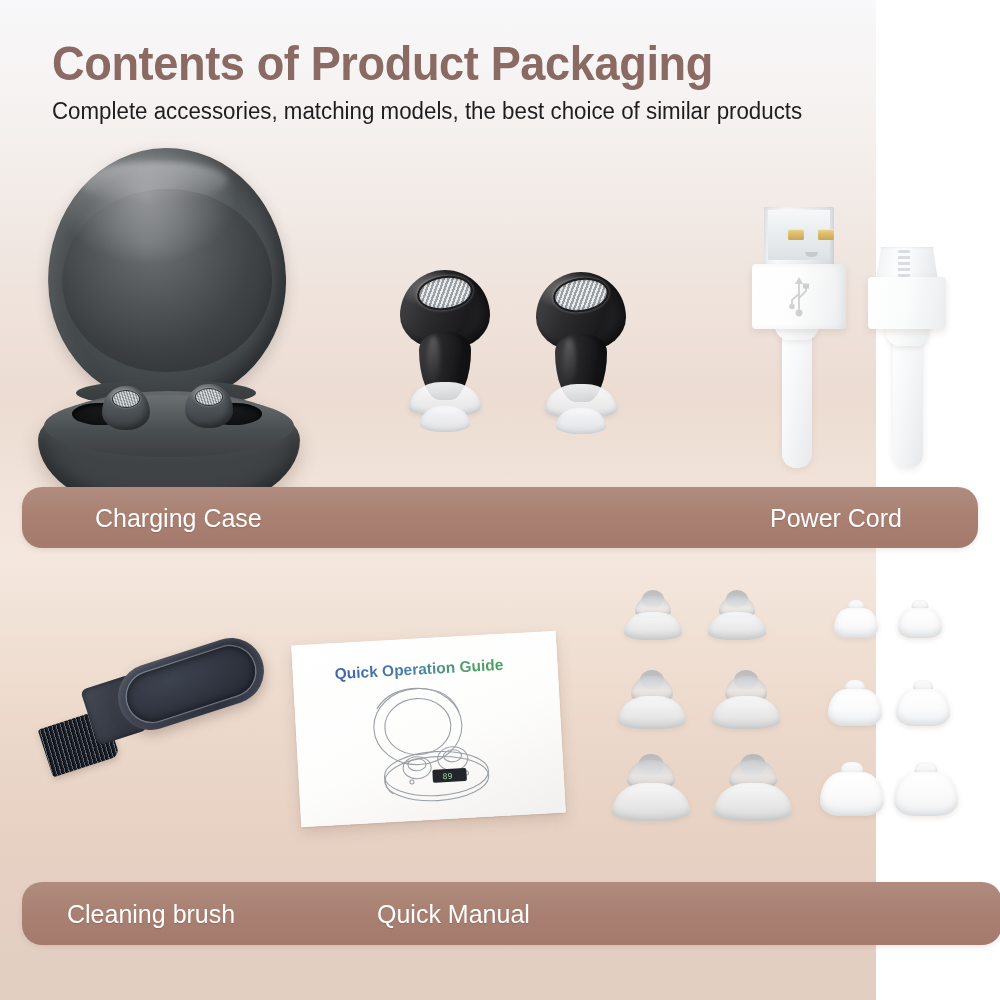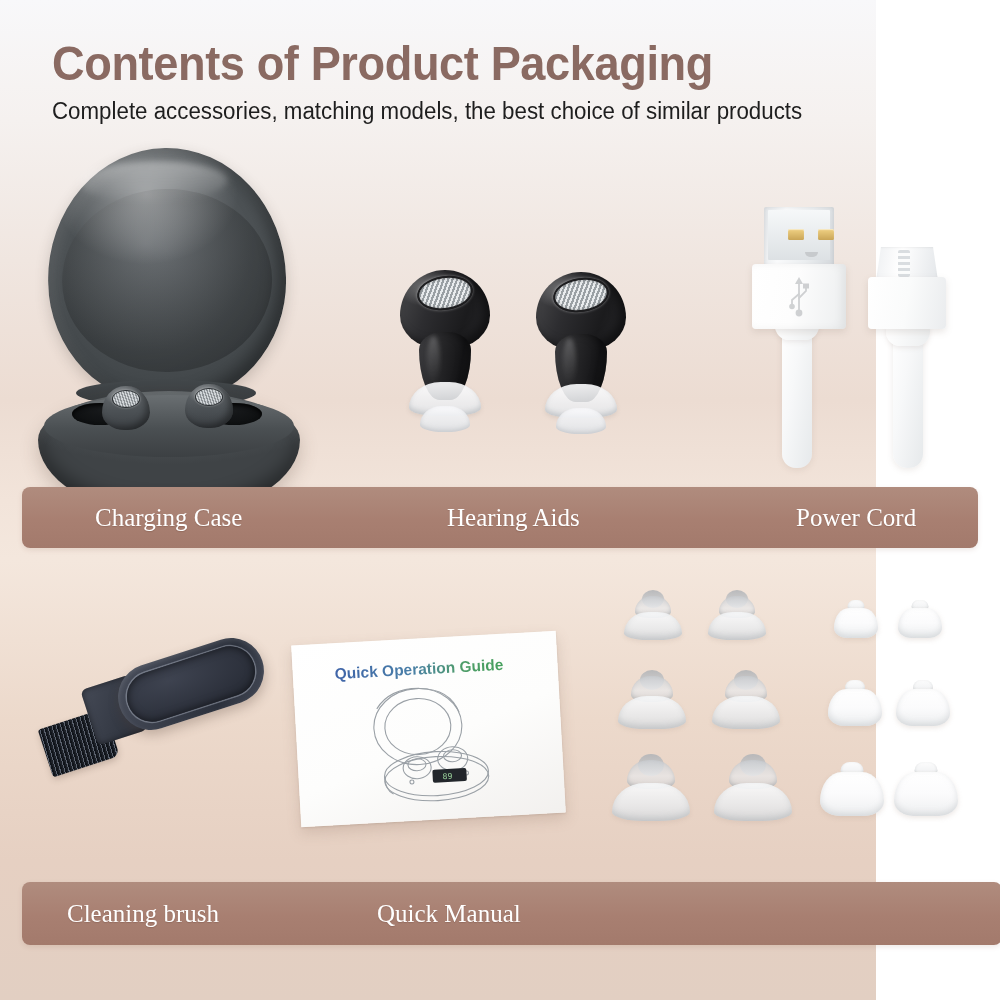--- a/index.html
+++ b/index.html
@@ -35,34 +35,33 @@
     position:absolute;left:52px;top:98px;width:920px;
     font-size:23px;color:#1e1e1e;font-weight:400;
     transform:scaleX(0.97);transform-origin:left center;
     white-space:nowrap;
   }
 
   
   .bar{
     position:absolute;left:22px;width:956px;
     background:linear-gradient(to bottom,#b08c7e 0%,#a87f71 55%,#a37a6c 100%);
-    border-radius:8px;
+    border-radius:20px;
     box-shadow:0 2px 5px rgba(120,80,65,.13);
-    font-family:Liberation Serif, serif;
   }
   .bar.one{top:487px;height:61px;}
   .bar.two{top:882px;height:63px;padding-left:24px;}
   .bar .lbl{
     position:absolute;top:50%;transform:translateY(-50%);
     color:#fff;font-size:25px;white-space:nowrap;
     text-shadow:0 1px 1px rgba(90,55,45,.25);
   }
   .bar.one .l1{left:73px;}
   .bar.one .l2{left:425px;}
-  .bar.one .l3{left:748px;margin-left:26px;}
+  .bar.one .l3{left:748px;}
   .bar.two .l1{left:45px;}
   .bar.two .l2{left:355px;}
   .bar.two .l3{left:610px;}
 
   
   .case-wrap{position:absolute;left:38px;top:148px;width:265px;height:315px;}
   .case-lid{
     position:absolute;left:10px;top:0px;width:238px;height:255px;
     border-radius:50% 50% 48% 48%/52% 52% 48% 48%;
     background:
@@ -422,21 +421,20 @@
     </div>
   </div>
 
   <div class="usb-micro">
     <div class="mtip"></div>
     <div class="mbody"></div>
   </div>
 
   <div class="bar one">
     <div class="lbl l1">Charging Case</div>
-    <div class="lbl l2">Hearing Aids</div>
     <div class="lbl l3">Power Cord</div>
   </div>
 
   <div class="brush">
     <div class="bristles"></div>
     <div class="ferrule"></div>
     <div class="handle"></div>
   </div>
 
   <div class="manual">

